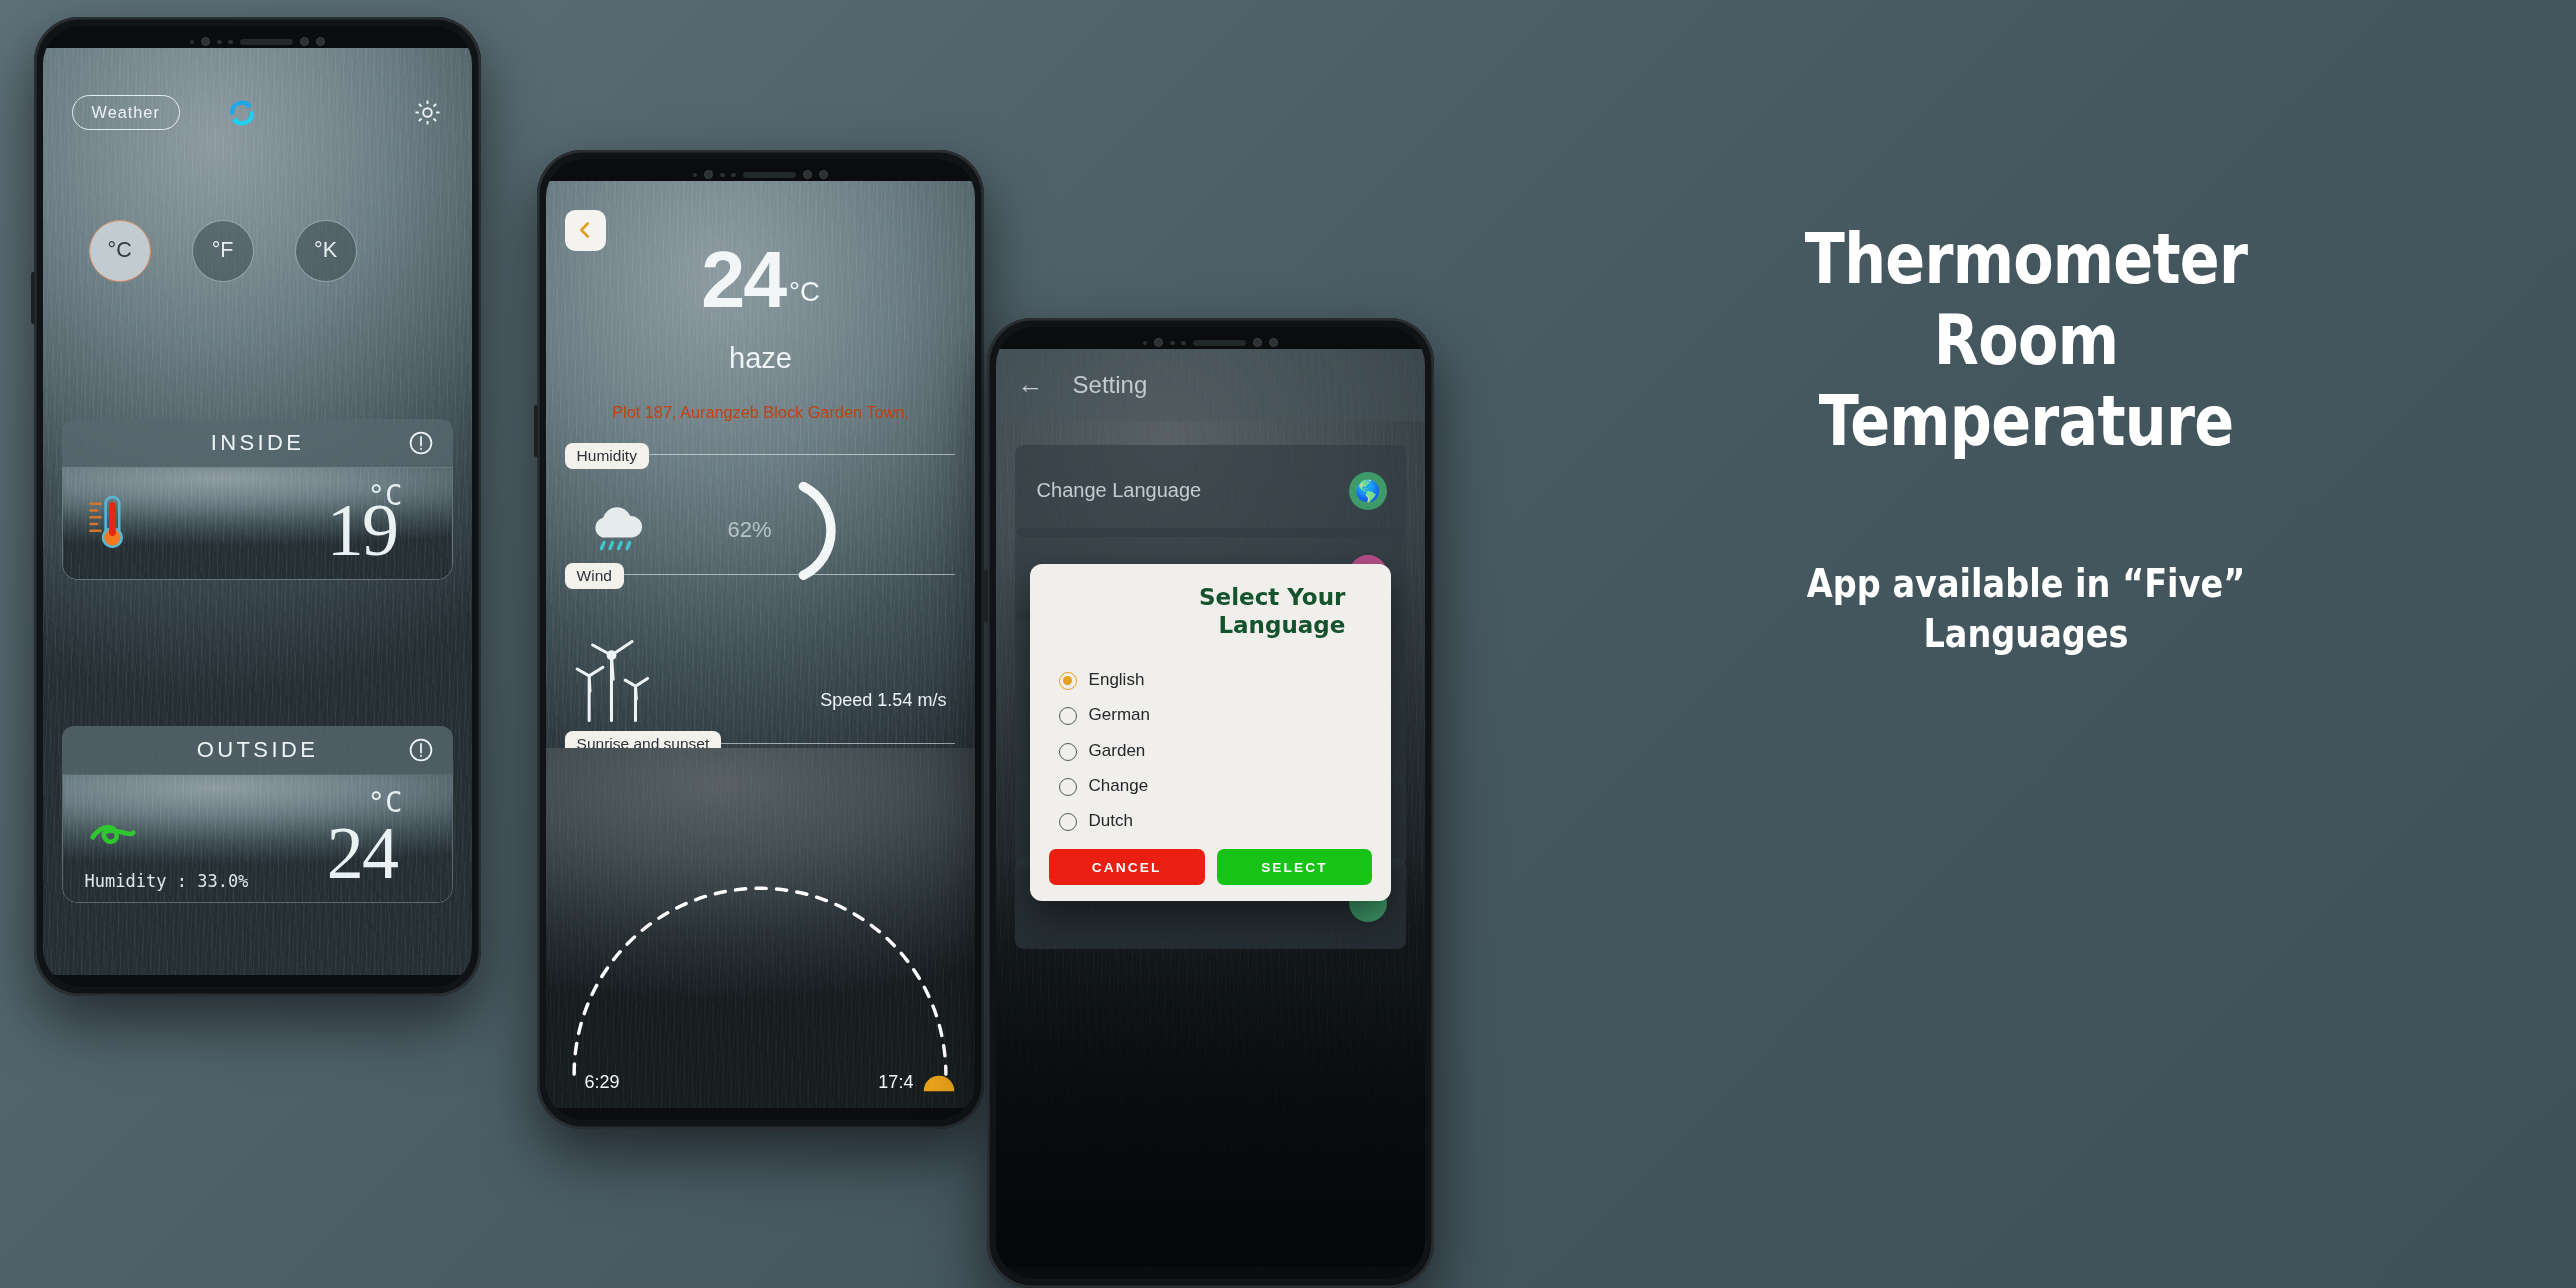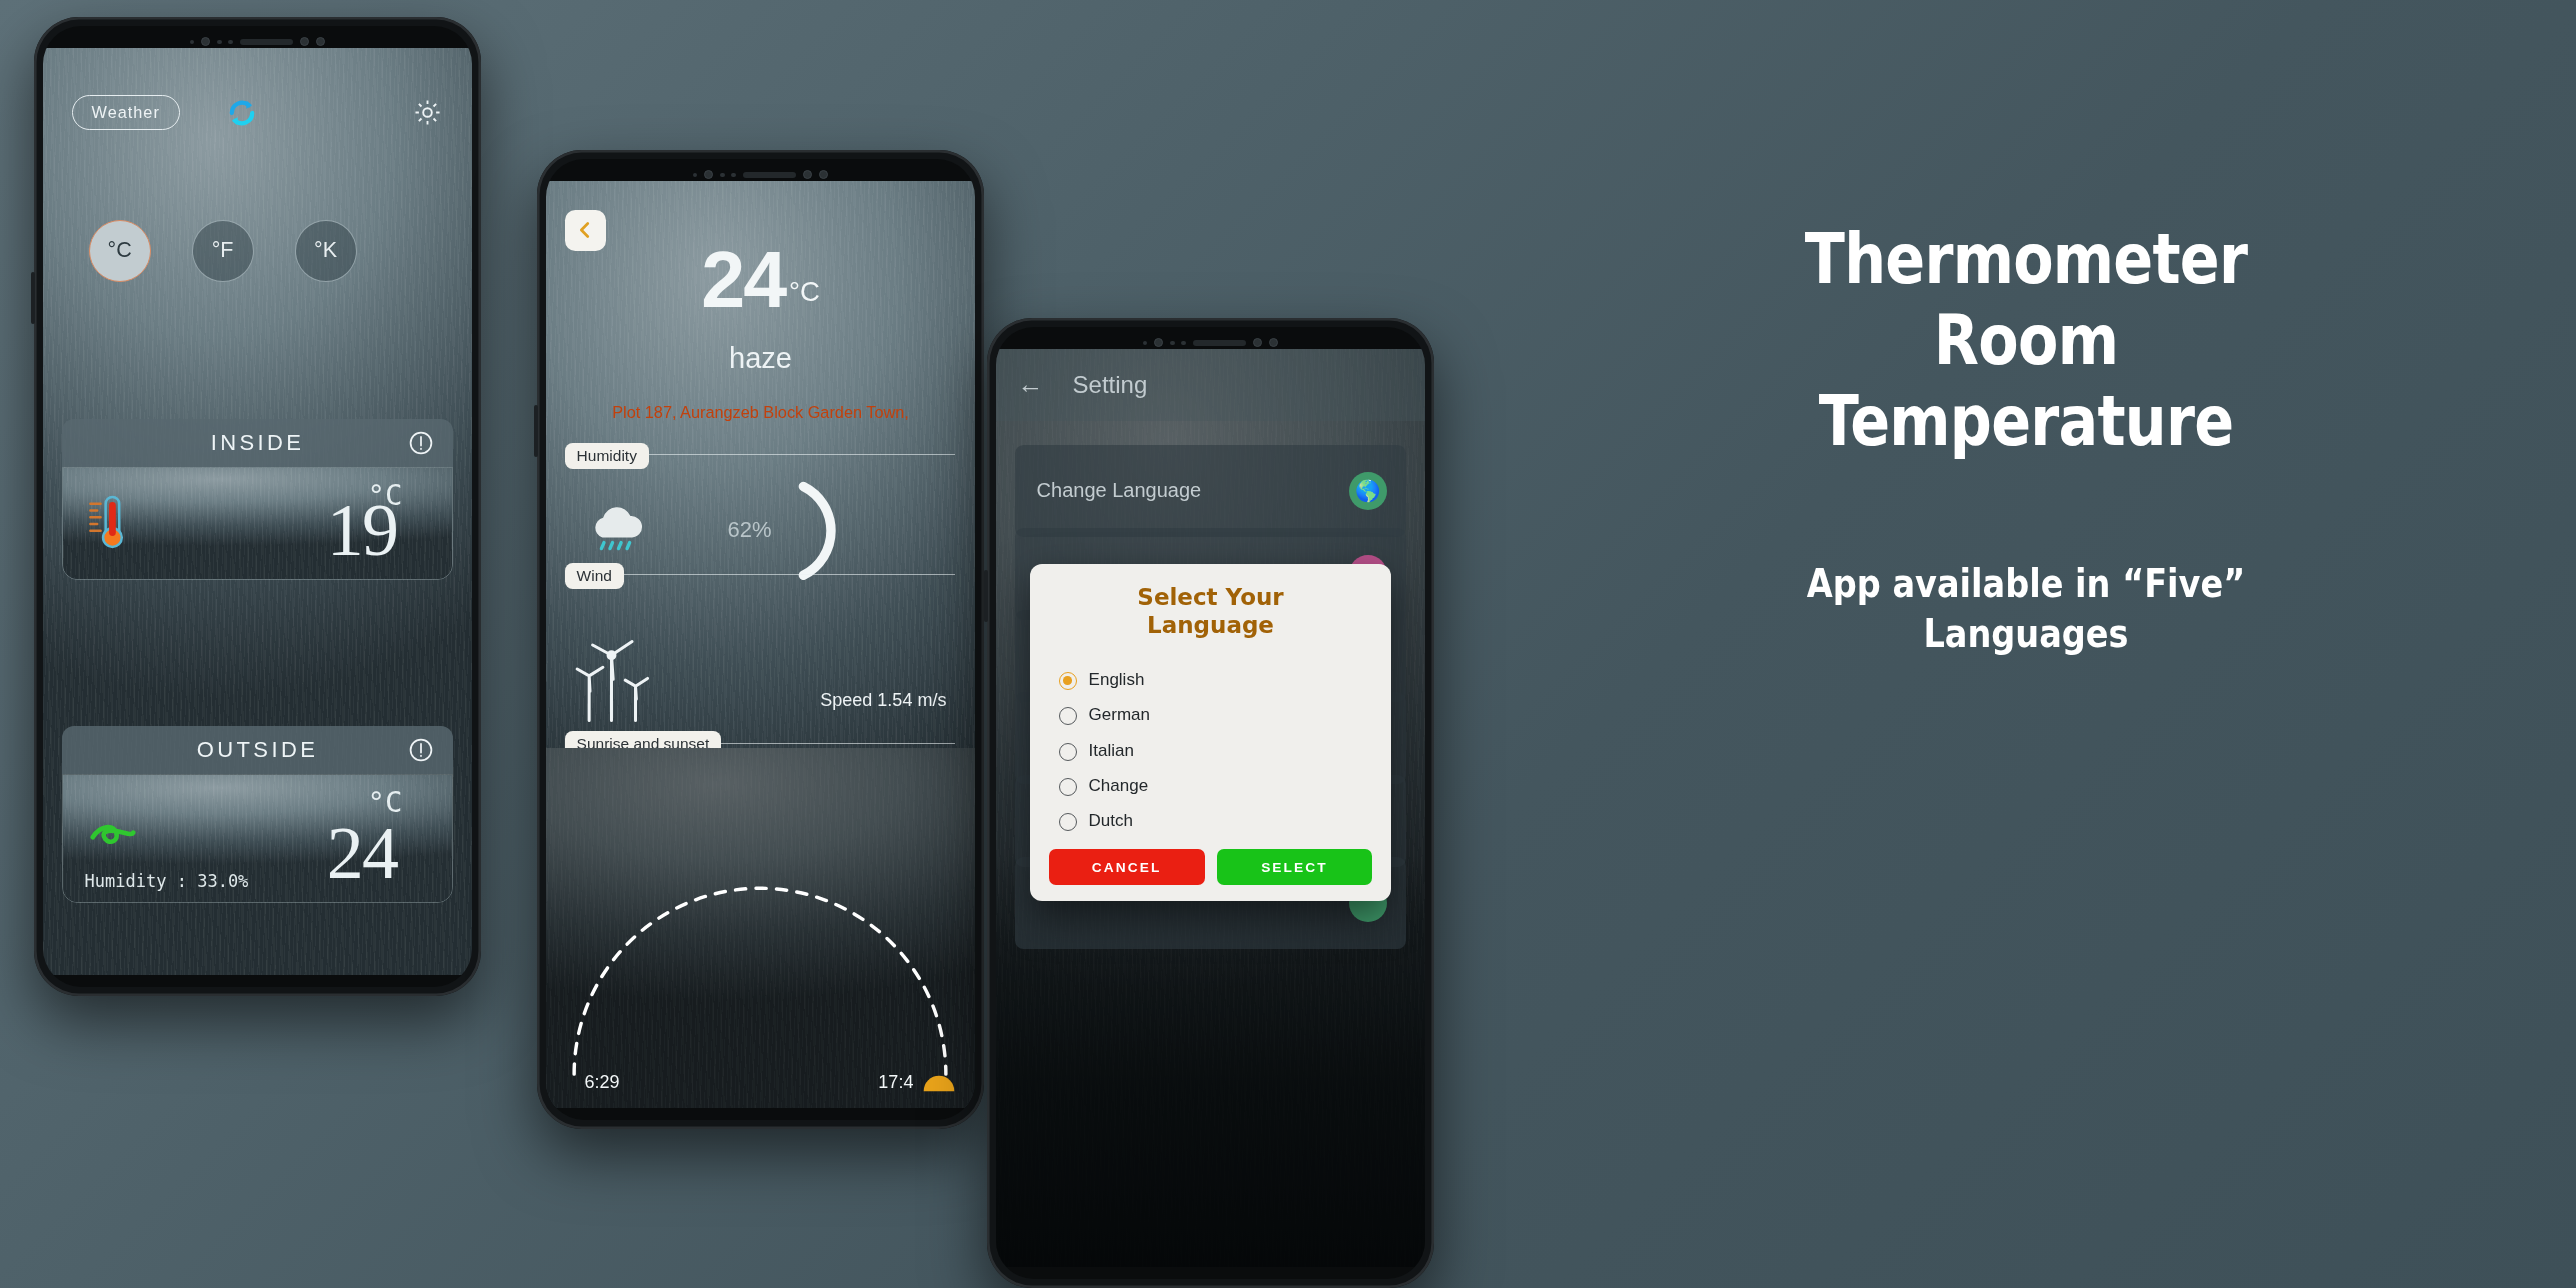--- a/index.html
+++ b/index.html
@@ -95,21 +95,21 @@
             padding:0 22px; background:rgba(70,85,92,.35); color:#c2cbcf; font-size:24px; }
   .setbar .bk { margin-right:29px; font-size:26px; }
   .srow { position:absolute; left:19px; right:19px; height:92px; background:rgba(48,60,66,.62);
           border-radius:8.6px; display:flex; align-items:center; padding:0 22px;
           color:#c3ccd0; font-size:20px; }
   .srow .badge { position:absolute; right:19px; width:38px; height:38px; border-radius:50%;
                  display:flex; align-items:center; justify-content:center; font-size:20.6px;
                  color:#fff; font-weight:bold; }
   .dialog { position:absolute; left:34px; right:34px; top:215px; background:#f0efec;
             border-radius:12px; padding:19px 0 15.5px; box-shadow:0 15.5px 39px rgba(0,0,0,.5); }
-  .dtitle { text-align:center; font-size:23px; font-weight:bold; color:#a16207; line-height:1.25;
+  .dtitle { text-align:right; font-size:23px; font-weight:bold; color:#14532d; line-height:1.25;
             padding:0 46px; font-family:"DejaVu Sans", sans-serif; }
   .opt { display:flex; align-items:flex-end; gap:12px; padding:7.7px 29px; font-size:17px; color:#23282b; }
   .radio { width:18px; height:18px; border-radius:50%; border:1.7px solid #55595c; flex:none;
            display:flex; align-items:center; justify-content:center; }
   .radio.on { border-color:#e8a020; }
   .radio.on::after { content:""; width:8.6px; height:8.6px; border-radius:50%; background:#e8a020; }
   .dbtns { display:flex; gap:12px; padding:10.3px 19px 0; }
   .dbtn { flex:1; height:36px; border-radius:6.9px; display:flex; align-items:center;
           justify-content:center; color:#fff; font-size:13.7px; letter-spacing:2.1px; font-weight:bold; }
   .dbtn.cancel { background:#ea1f12; } .dbtn.select { background:#18c318; }
@@ -336,21 +336,21 @@
           <div class="opt">
             <span class="radio on"></span>
             <span>English</span>
           </div>
           <div class="opt">
             <span class="radio"></span>
             <span>German</span>
           </div>
           <div class="opt">
             <span class="radio"></span>
-            <span>Italian</span>
+            <span>Garden</span>
           </div>
           <div class="opt">
             <span class="radio"></span>
             <span>Change</span>
           </div>
           <div class="opt">
             <span class="radio"></span>
             <span>Dutch</span>
           </div>
           <div class="dbtns">

